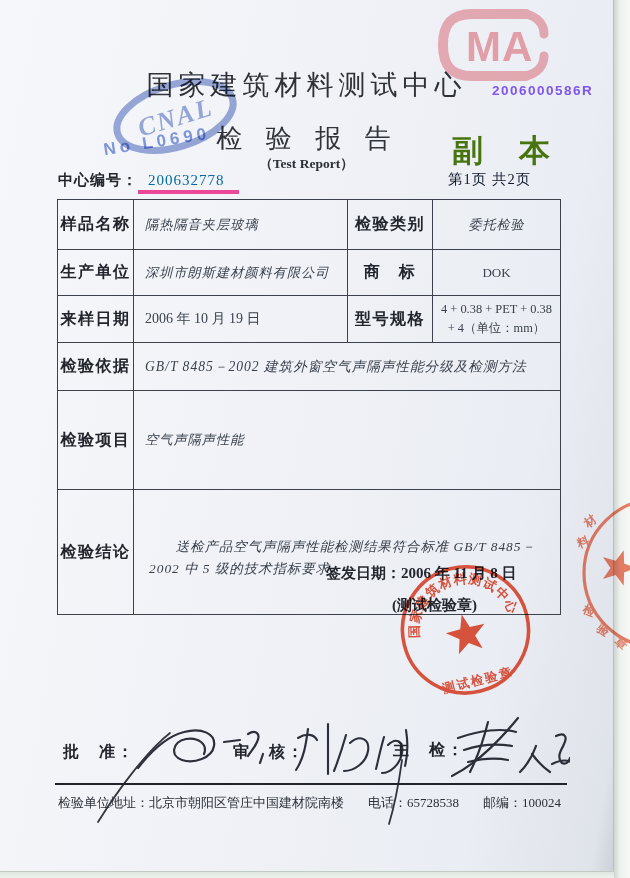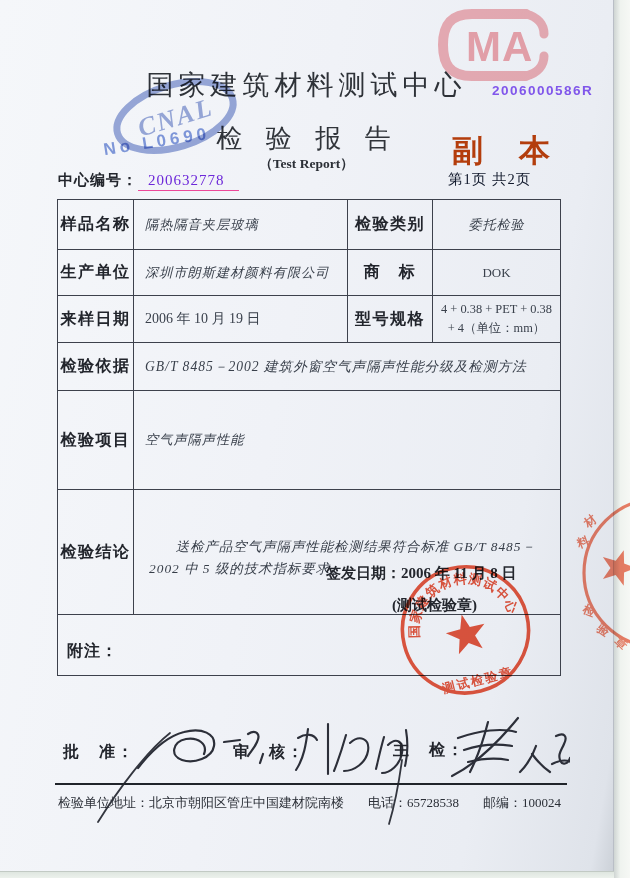--- a/index.html
+++ b/index.html
@@ -14,21 +14,21 @@
              background:linear-gradient(#dfe6e0,#eef3ee);border-top:1px solid #c2cac4;}
   .abs{position:absolute;}
   .ctr{left:0;width:613px;text-align:center;}
   
   .org-cn{top:67px;font-size:27px;letter-spacing:5px;color:#2e3238;}
   .org-en{top:102px;font-size:12.6px;font-weight:bold;color:#2b2f36;}
   .rep-cn{top:121px;font-size:26px;letter-spacing:6px;word-spacing:5px;color:#30343a;}
   .rep-en{top:155px;font-size:13.5px;font-weight:bold;color:#2b2f36;}
   .center-no{top:171px;left:58px;font-size:15px;color:#23262d;}
   .center-no b{font-weight:bold;letter-spacing:1px;}
-  .center-no .num{display:inline-block;padding:0 14px 1px 10px;border-bottom:1px solid #ec4899;color:#6d28d9;letter-spacing:1px;}
+  .center-no .num{display:inline-block;padding:0 14px 1px 10px;border-bottom:4px solid #ec4899;color:#0369a1;letter-spacing:1px;}
   .page-no{top:170px;left:448px;font-size:14.5px;color:#0f172a;letter-spacing:1px;}
   
   table.rep{position:absolute;left:57px;top:199px;width:503px;border-collapse:collapse;table-layout:fixed;}
   table.rep td{border:1.2px solid #3d414c;vertical-align:middle;overflow:hidden;}
   td.lab{text-align:center;font-weight:bold;font-size:16px;color:#22252c;letter-spacing:1.5px;}
   .vl{padding:4px 8px 4px 11px;font-size:13.2px;color:#3a414c;}
   .vc{text-align:center;font-size:13px;color:#3a414c;padding:2px 4px;}
   .kai{font-style:italic;letter-spacing:1px;}
   .spec{font-size:12.4px;line-height:1.5;}
   .concl-cell{position:relative;vertical-align:top;}
@@ -39,21 +39,21 @@
   .note-lab{padding:12px 0 0 8px;font-weight:bold;font-size:16px;color:#22252c;letter-spacing:1px;}
   
   .sig-lab{font-size:16px;font-weight:bold;color:#22252c;letter-spacing:2px;white-space:nowrap;}
   .rule{top:783px;left:55px;width:512px;height:2px;background:#20242a;}
   .footer{top:794px;left:58px;font-size:13px;color:#2b2f37;white-space:nowrap;}
   .footer .gap{display:inline-block;width:24px;}
   
   .stamp{mix-blend-mode:multiply;}
   .cma-code{left:444px;top:83px;font-family:"Liberation Sans","DejaVu Sans",sans-serif;
             font-size:13.5px;font-weight:bold;color:#8b5cf6;letter-spacing:1.5px;margin-left:48px;}
-  .copy-mark{left:452px;top:130px;font-size:31px;font-weight:bold;color:#c2410c;letter-spacing:36px;white-space:nowrap;}
+  .copy-mark{left:452px;top:130px;font-size:31px;font-weight:bold;color:#4d7c0f;letter-spacing:36px;white-space:nowrap;}
   .no-stamp{left:103px;top:132px;font-family:"Liberation Sans","DejaVu Sans",sans-serif;
             font-size:17px;font-weight:bold;color:#6e8bd8;letter-spacing:4px;transform:rotate(-9deg);opacity:.85;}
   svg text{font-family:"Liberation Serif","DejaVu Serif",serif;}
 </style>
 </head>
 <body>
 
 <div class="scan">
   <div class="paper"></div>
   <div class="bg-right"></div>
@@ -122,25 +122,20 @@
     <tr style="height:125px">
       <td class="lab">检验结论</td>
       <td class="concl-cell" colspan="3">
         <div class="concl-text kai">送检产品空气声隔声性能检测结果符合标准 GB/T 8485－2002 中 5 级的技术指标要求。</div>
         <div class="sign-date">
           <span>签发日期：</span><span>2006 年 11 月 8 日</span>
         </div>
         <div class="seal-note">(测试检验章)</div>
       </td>
     </tr>
-    <tr style="height:61px">
-      <td class="note-cell" colspan="4">
-        <div class="note-lab">附注：</div>
-      </td>
-    </tr>
   </tbody>
     </table>
 
   <svg class="abs stamp" style="left:390px;top:553px;opacity:.92;transform:rotate(-14deg)" width="150" height="150" viewBox="0 0 150 150">
     <defs>
         <path id="sealArc" d="M 32.4,96.9 A 47,47 0 1 1 117.6,96.9" fill="none"></path>
       </defs>
     <circle cx="75" cy="77" r="63" fill="none" stroke="#e8492f" stroke-width="3.6"></circle>
     <text style="font-size:13px;font-weight:bold;fill:#e8492f;letter-spacing:1px;">
       <textPath href="#sealArc" startOffset="50%" text-anchor="middle">国家建筑材料测试中心</textPath>

